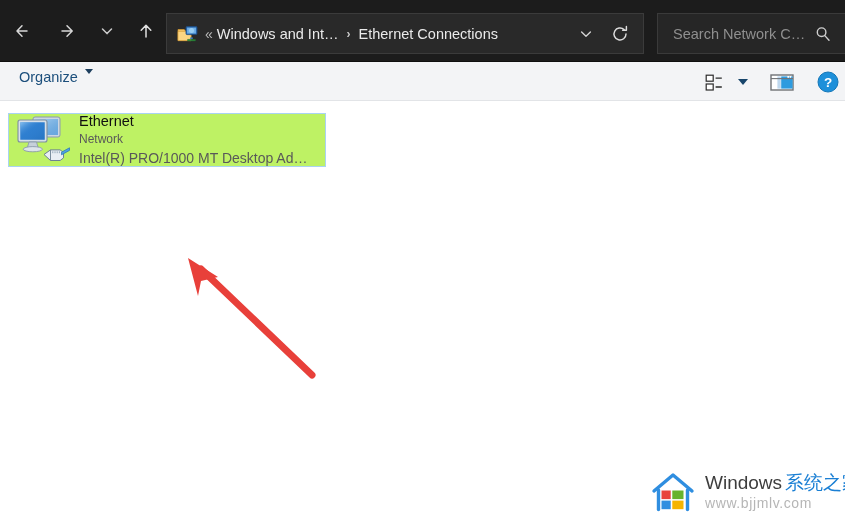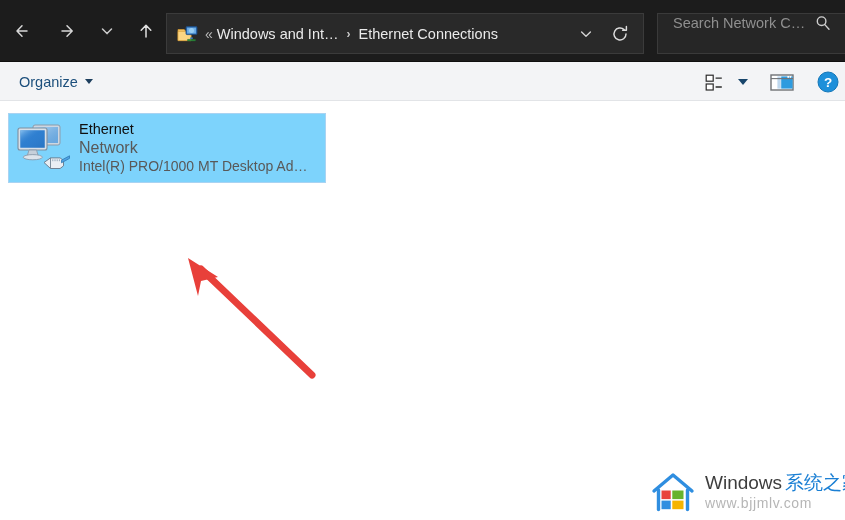--- a/index.html
+++ b/index.html
@@ -105,21 +105,21 @@
   #searchbox {
     position: absolute;
     left: 657px; top: 13px;
     width: 188px;
     height: 41px;
     background: #262626;
     border: 1px solid #3a3a3a;
     border-right: none;
     box-sizing: border-box;
     display: flex;
-    align-items: flex-start;
+    align-items: center;
     cursor: text;
   }
   #search-input {
     flex: 1;
     border: none;
     outline: none;
     background: transparent;
     color: #cfcfcf;
     font-family: "Liberation Sans", sans-serif;
     font-size: 14.5px;
@@ -146,21 +146,20 @@
     background: #f3f4f6;
     border-bottom: 1px solid #e2e4e7;
     box-sizing: border-box;
   }
   #organize-button {
     position: absolute;
     left: 12px; top: 7px;
     height: 25px;
     padding: 0 7px;
     display: flex;
-    align-items: center;
     color: #1c4f7c;
     font-size: 14.5px;
     cursor: pointer;
     border-radius: 2px;
   }
   #organize-caret {
     margin-left: 7px;
     width: 0; height: 0;
     border-left: 4.5px solid transparent;
     border-right: 4.5px solid transparent;
@@ -192,23 +191,23 @@
     left: 0; top: 101px;
     width: 845px;
     height: 419px;
     background: #ffffff;
   }
 
   #item-tile {
     position: absolute;
     left: 8px; top: 12px;
     width: 318px;
-    height: 70px;
+    height: 54px;
     border: 1px solid #a9d3f2;
-    background: #7dd3fc;
+    background: #bef264;
     box-sizing: border-box;
     cursor: pointer;
     display: flex;
     align-items: center;
   }
   #adapter-icon {
     position: relative;
     width: 58px; height: 54px;
     margin-left: 4px;
     flex: none;
@@ -217,21 +216,21 @@
     margin-left: 8px;
     overflow: hidden;
   }
   #item-name {
     font-size: 14.5px;
     color: #101010;
     line-height: 18px;
     white-space: nowrap;
   }
   #item-status {
-    font-size: 16px;
+    font-size: 12px;
     color: #595959;
     line-height: 19px;
     white-space: nowrap;
   }
   #item-device {
     font-size: 14px;
     color: #595959;
     line-height: 19px;
     white-space: nowrap;
   }

